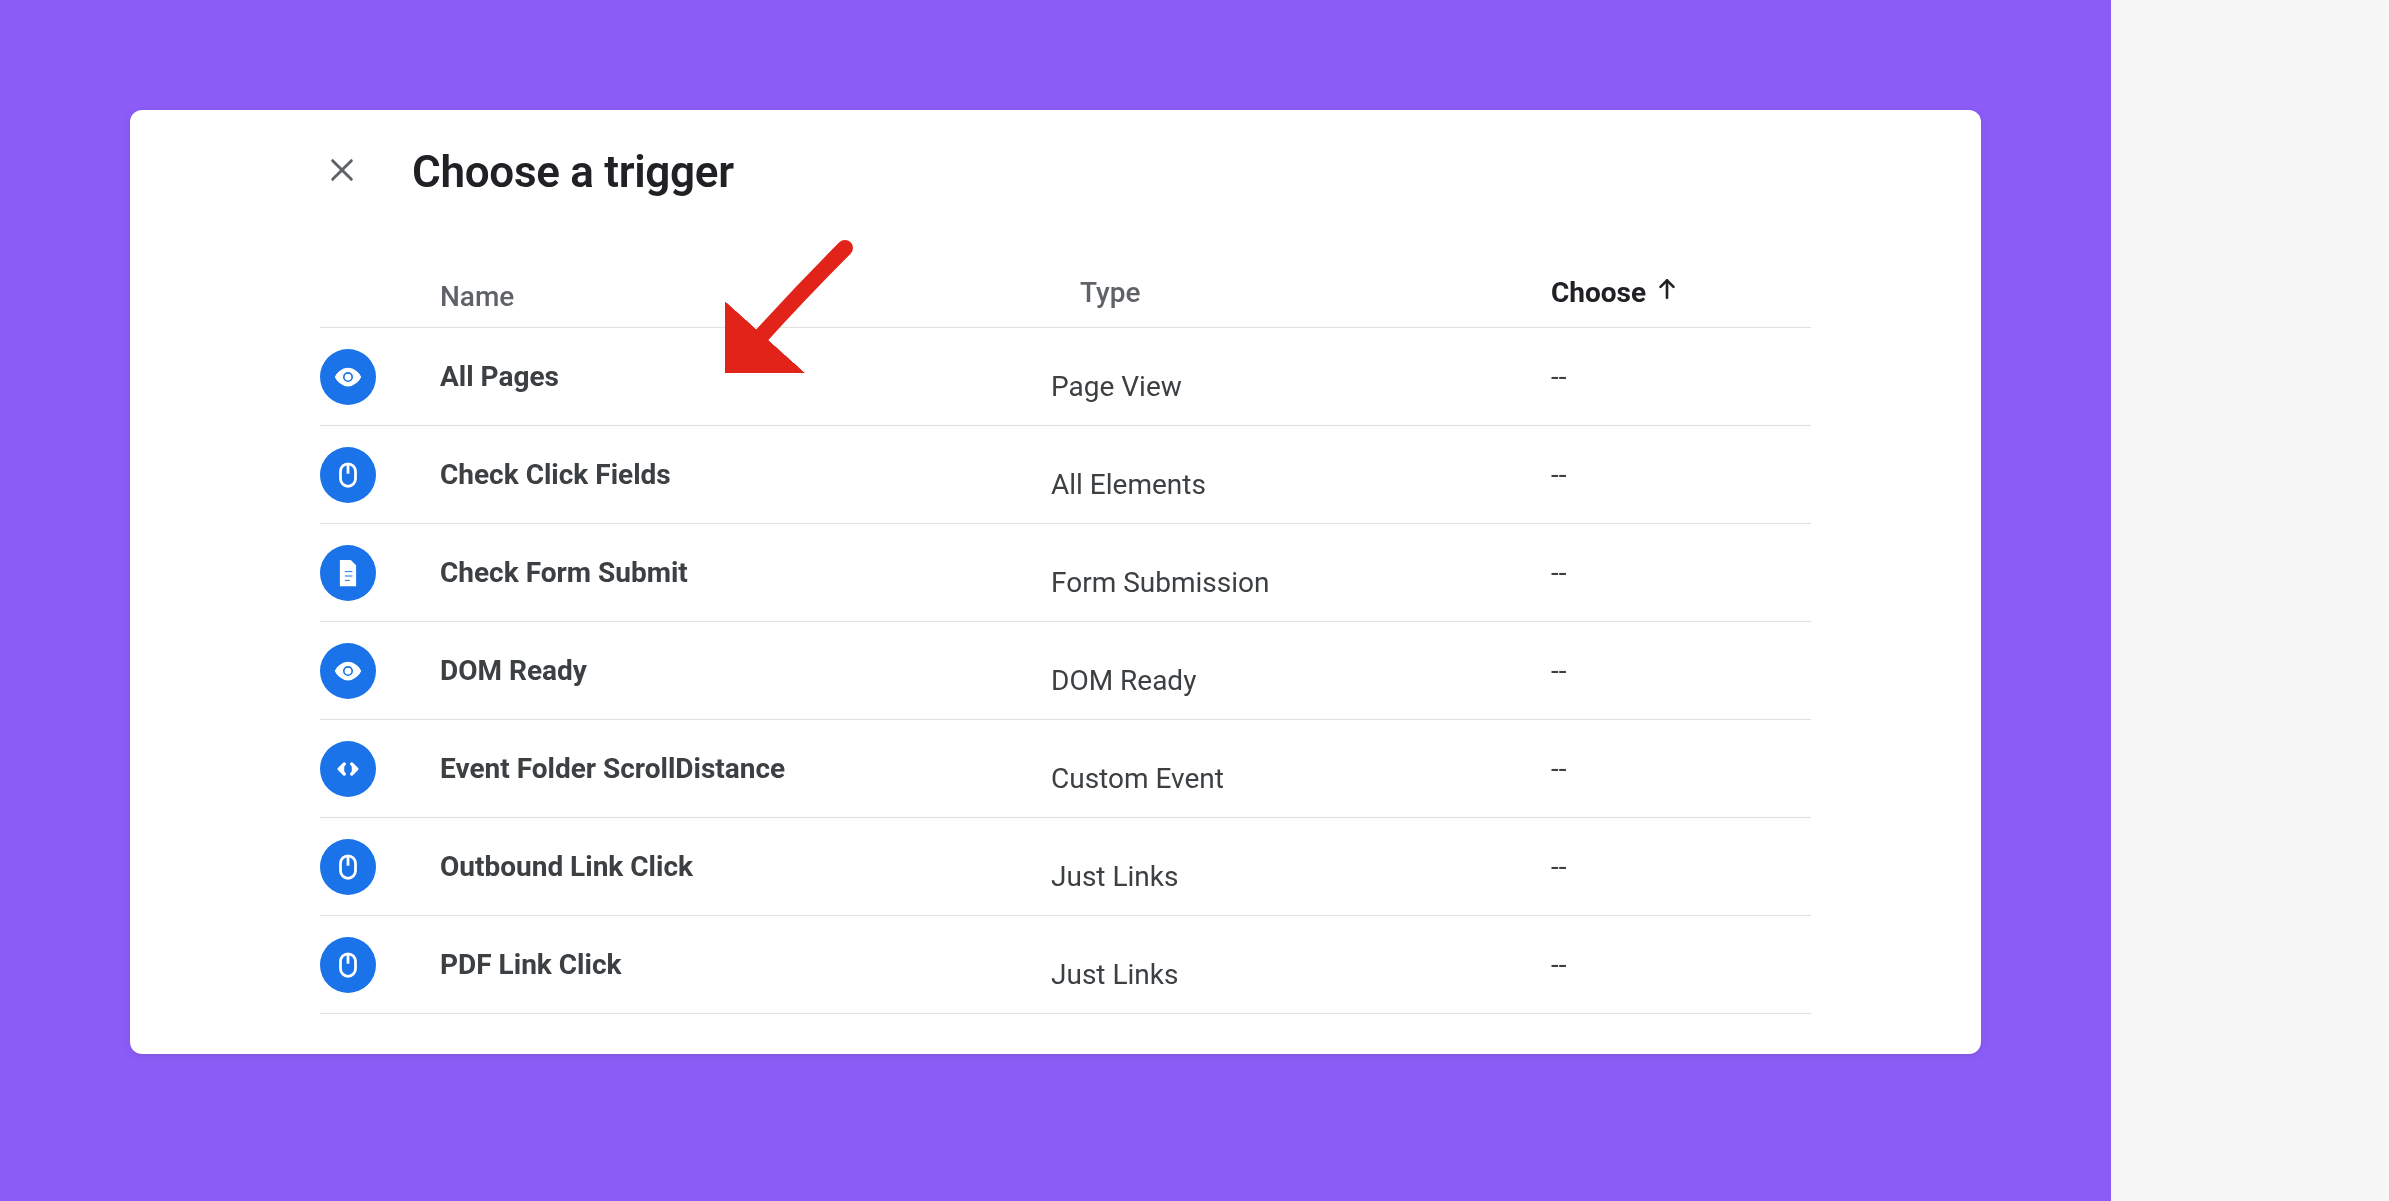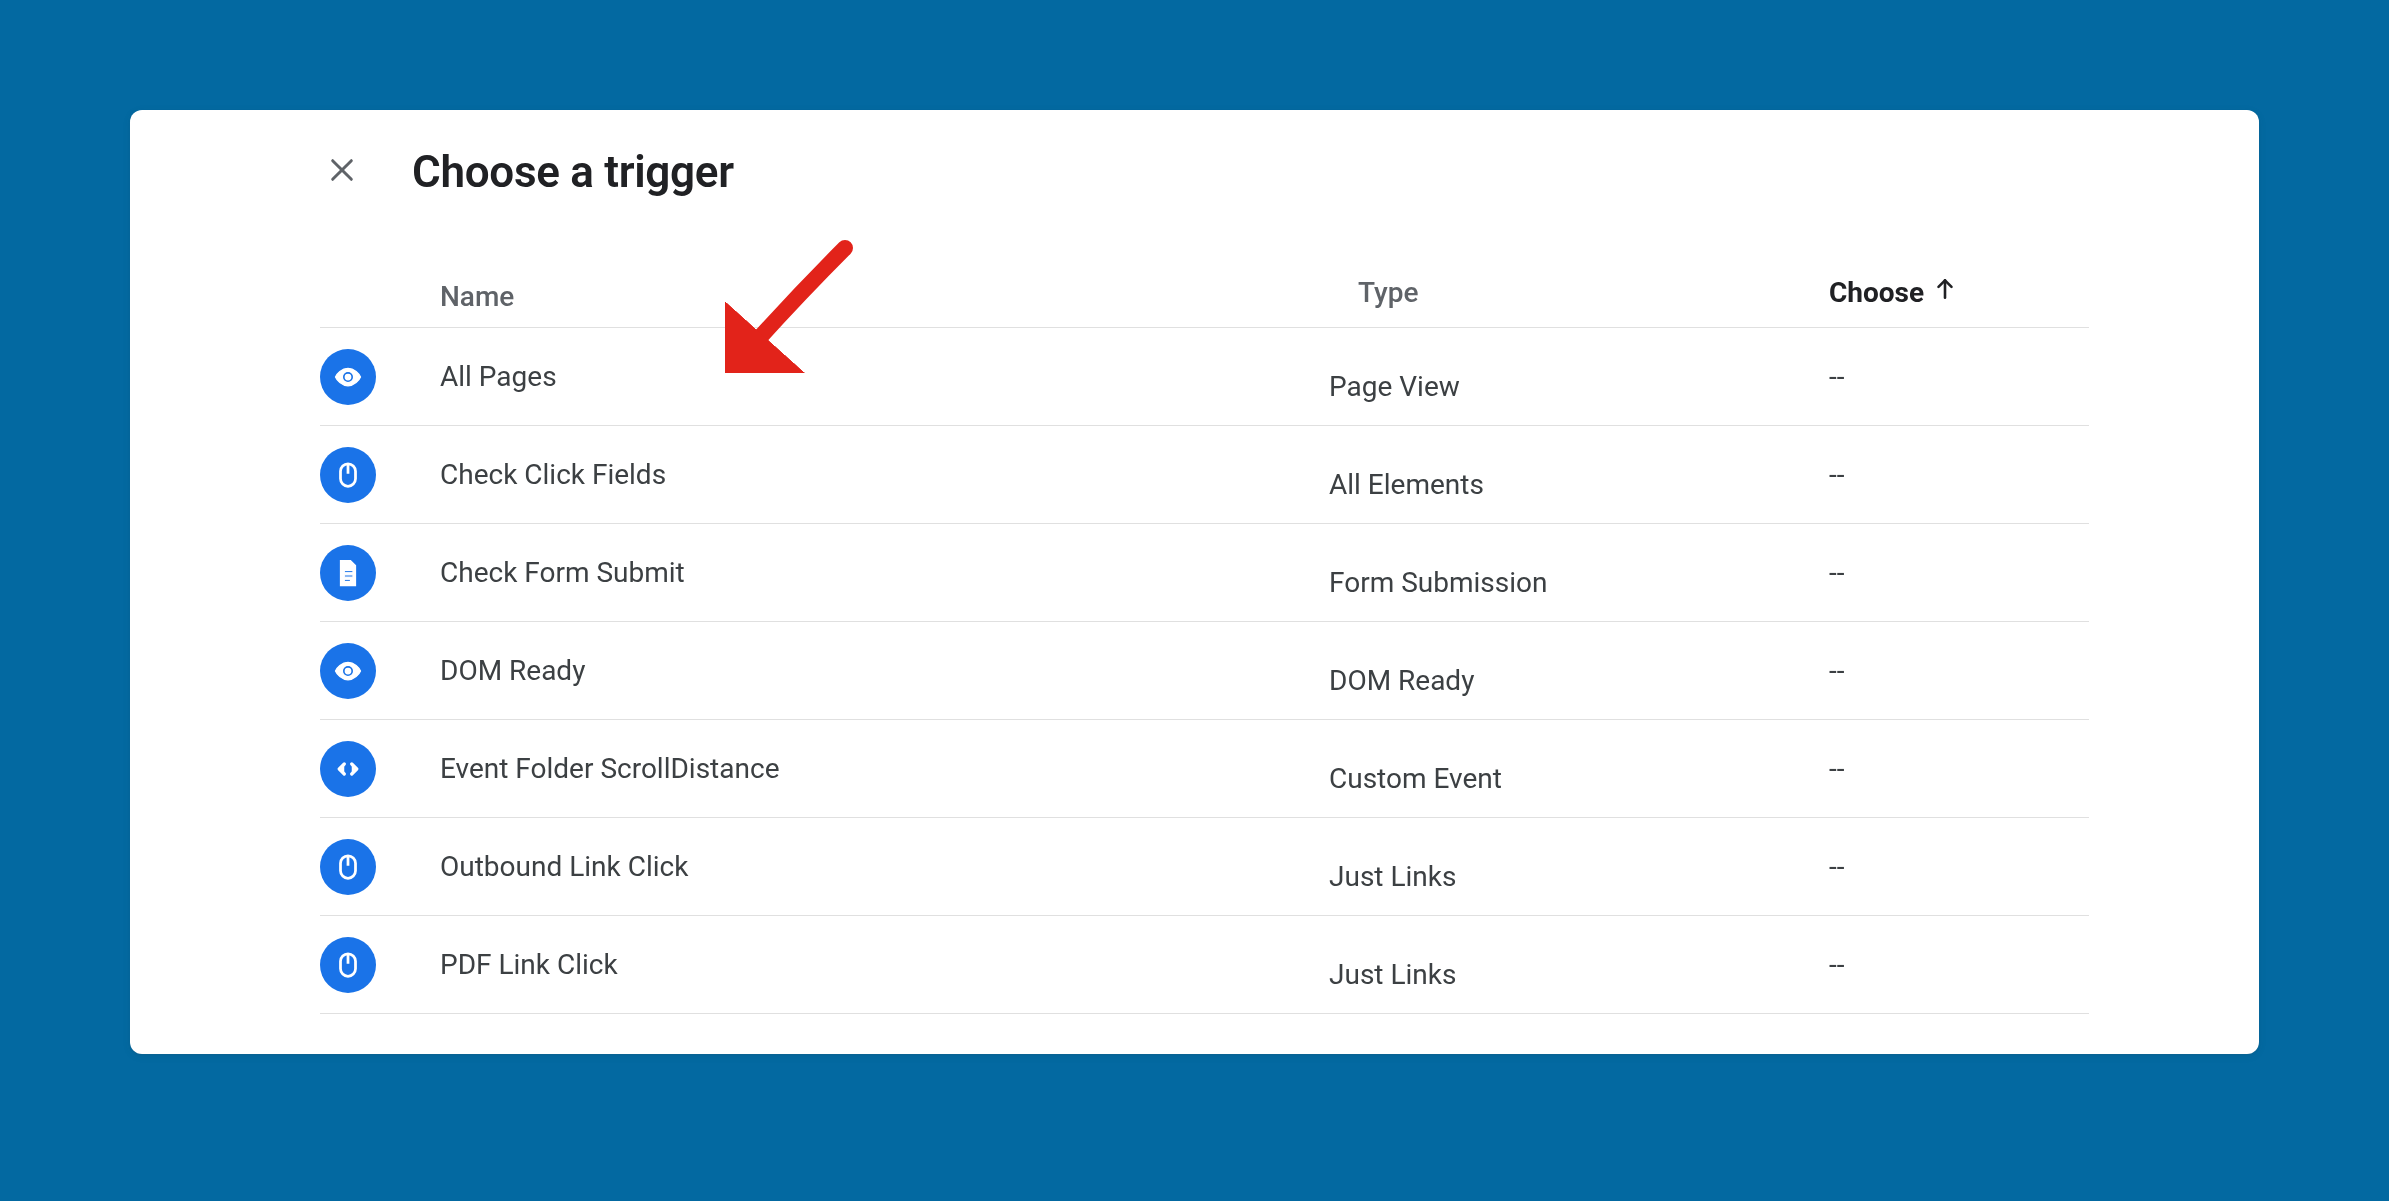--- a/index.html
+++ b/index.html
@@ -3,23 +3,23 @@
 <meta charset="utf-8">
 <style>
   * { box-sizing: border-box; margin: 0; padding: 0; }
   html, body {
     width: 100%; height: 100%;
     background: #f7f7f7;
     font-family: Roboto, "Helvetica Neue", Arial, sans-serif;
     color: #202124;
   }
   .wrap {
-    width: 2389px;
+    width: 2111px;
     height: 1201px;
-    background: #0369a1;
+    background: #8b5cf6;
     padding: 110px 130px 0 130px;
     transform-origin: top left;
   }
   .panel {
     position: relative;
     background: #fff;
     border-radius: 12px;
     box-shadow: 0 1px 2px rgba(60,64,67,.12), 0 2px 8px rgba(60,64,67,.08);
     padding: 36px 40px 40px 40px;
   }
@@ -85,21 +85,21 @@
   }
   .trigger-icon {
     width: 56px; height: 56px;
     border-radius: 50%;
     background: #1a73e8;
     display: flex; align-items: center; justify-content: center;
     color: #fff;
   }
   .trigger-icon svg { width: 30px; height: 30px; fill: #fff; stroke: #fff; }
 
-  .col-name-cell { grid-column: 2; font-weight: 400; }
+  .col-name-cell { grid-column: 2; font-weight: 700; }
   .col-type-cell { grid-column: 3; margin-top: 20px; }
   .col-folder-cell { grid-column: 4; }
 
   
   .arrow {
     position: absolute;
     left: 595px;
     top: 128px;
     pointer-events: none;
   }

